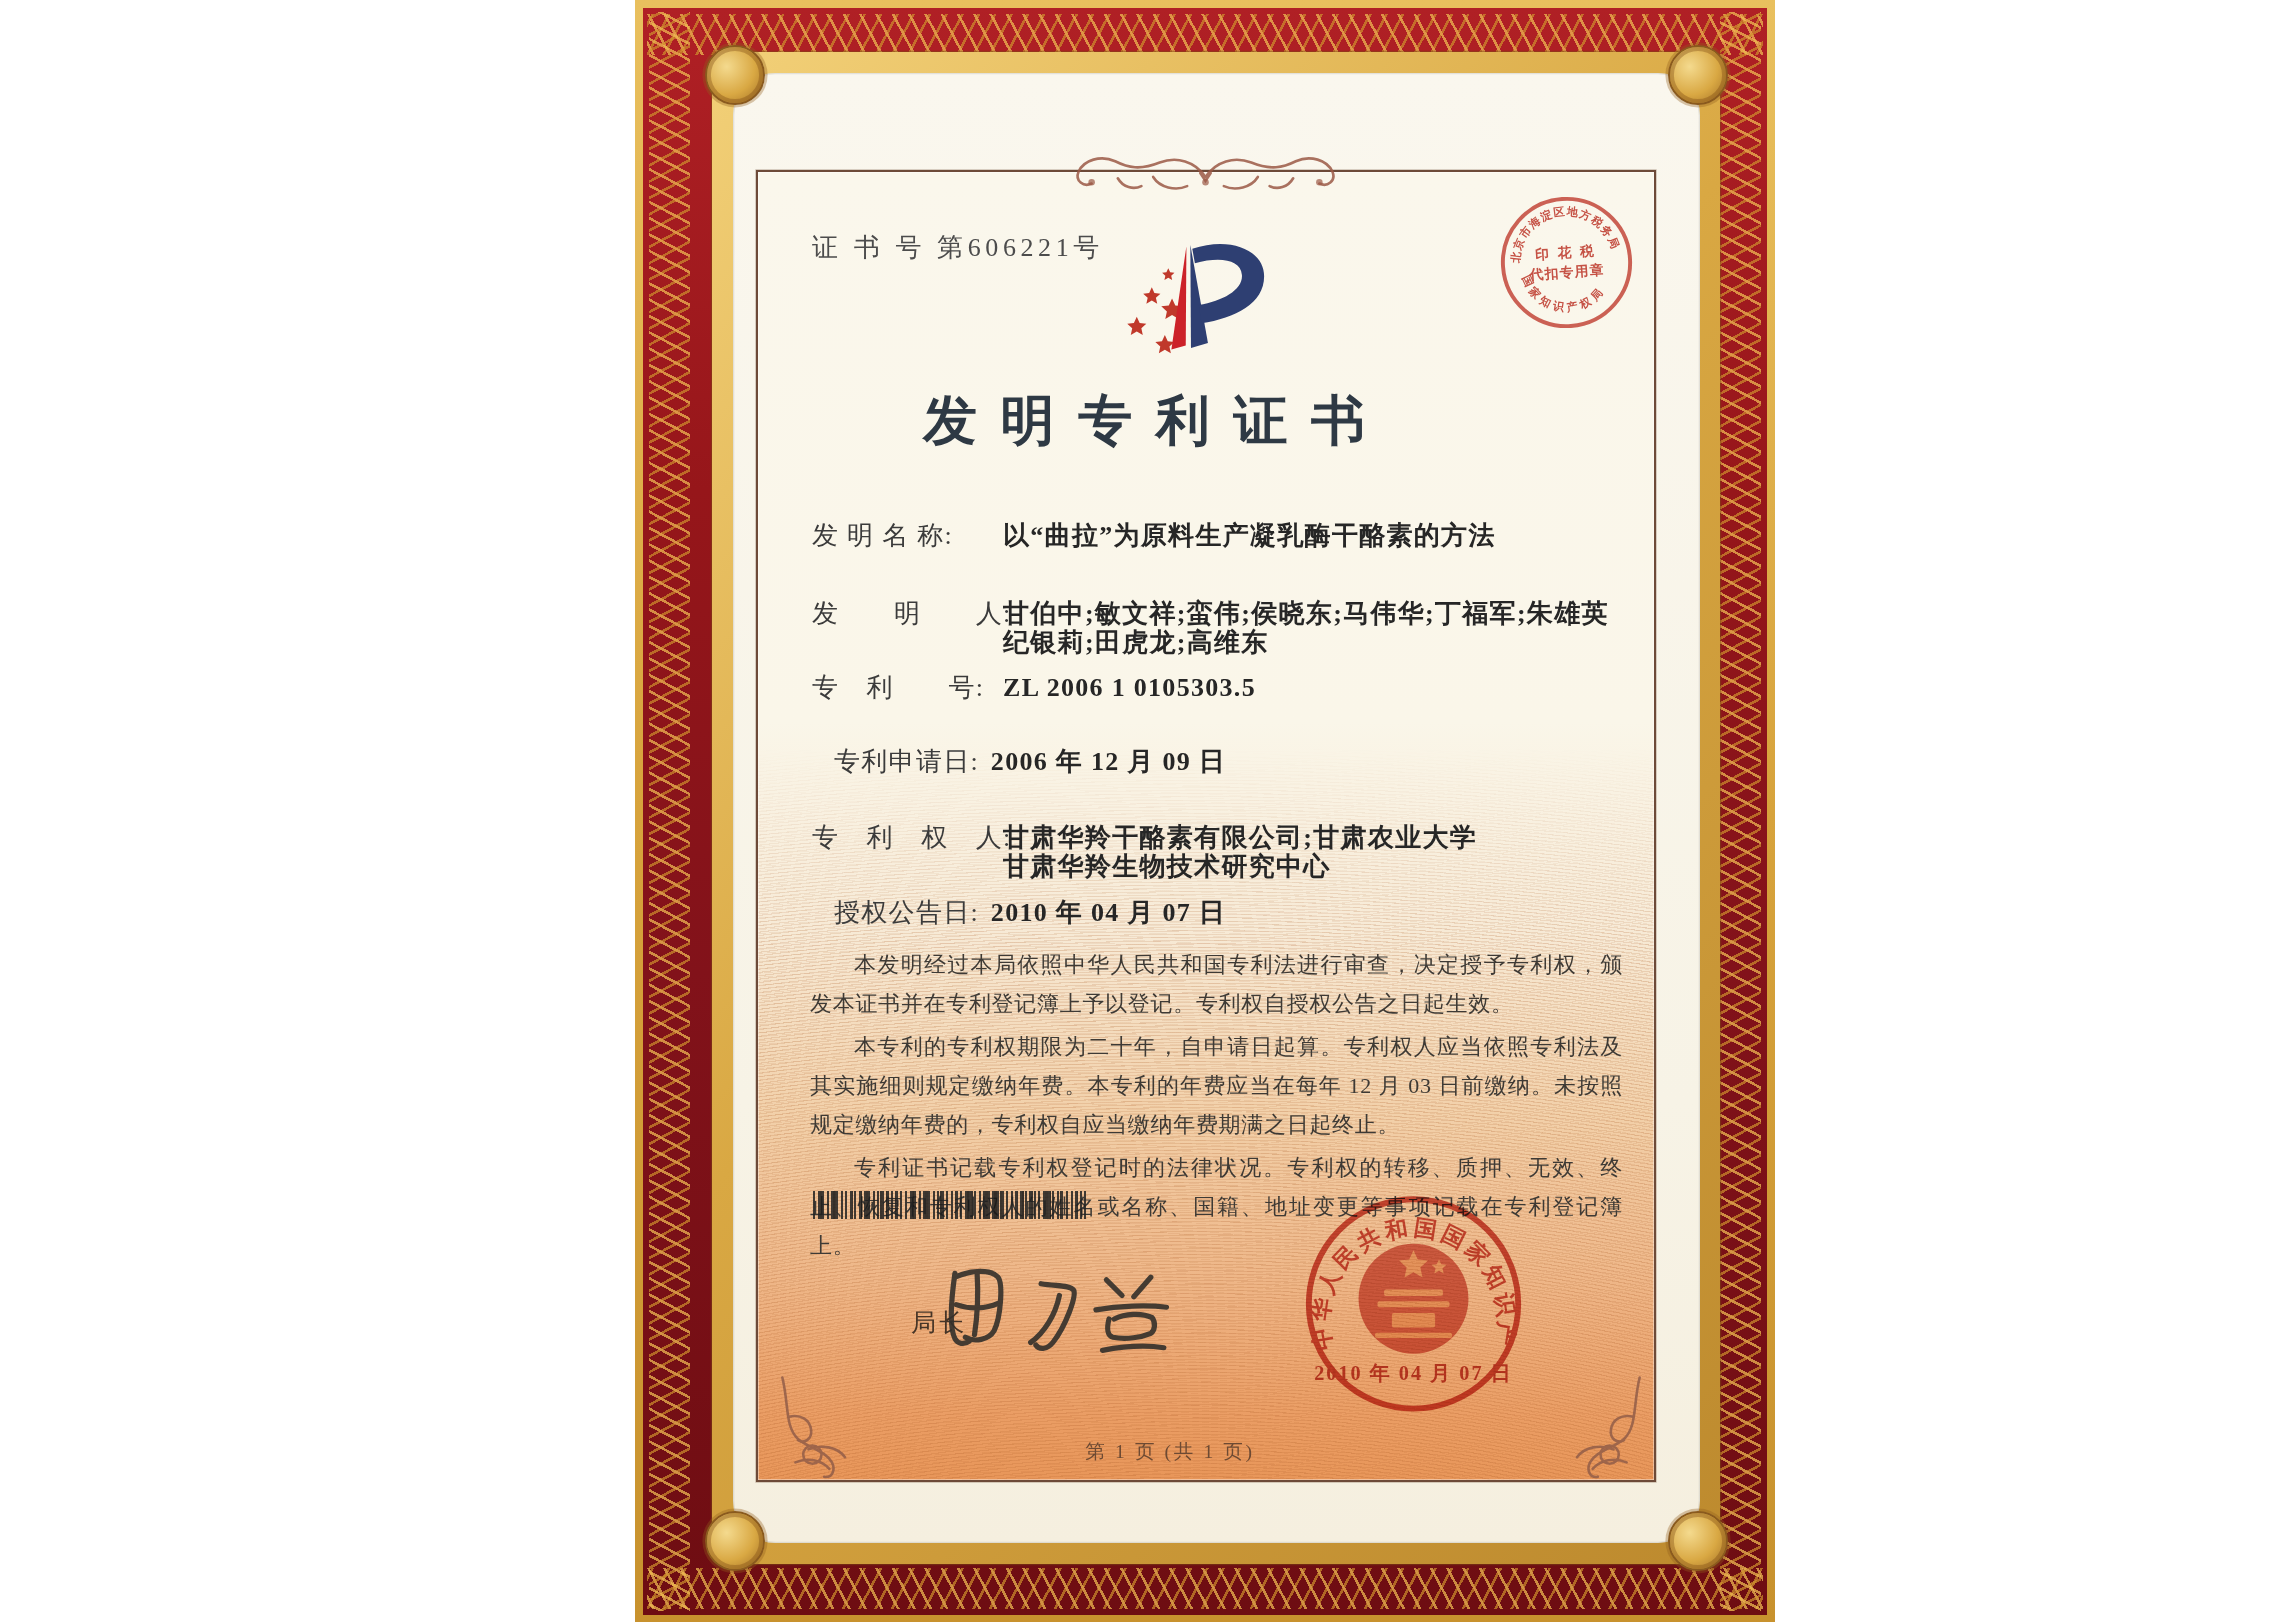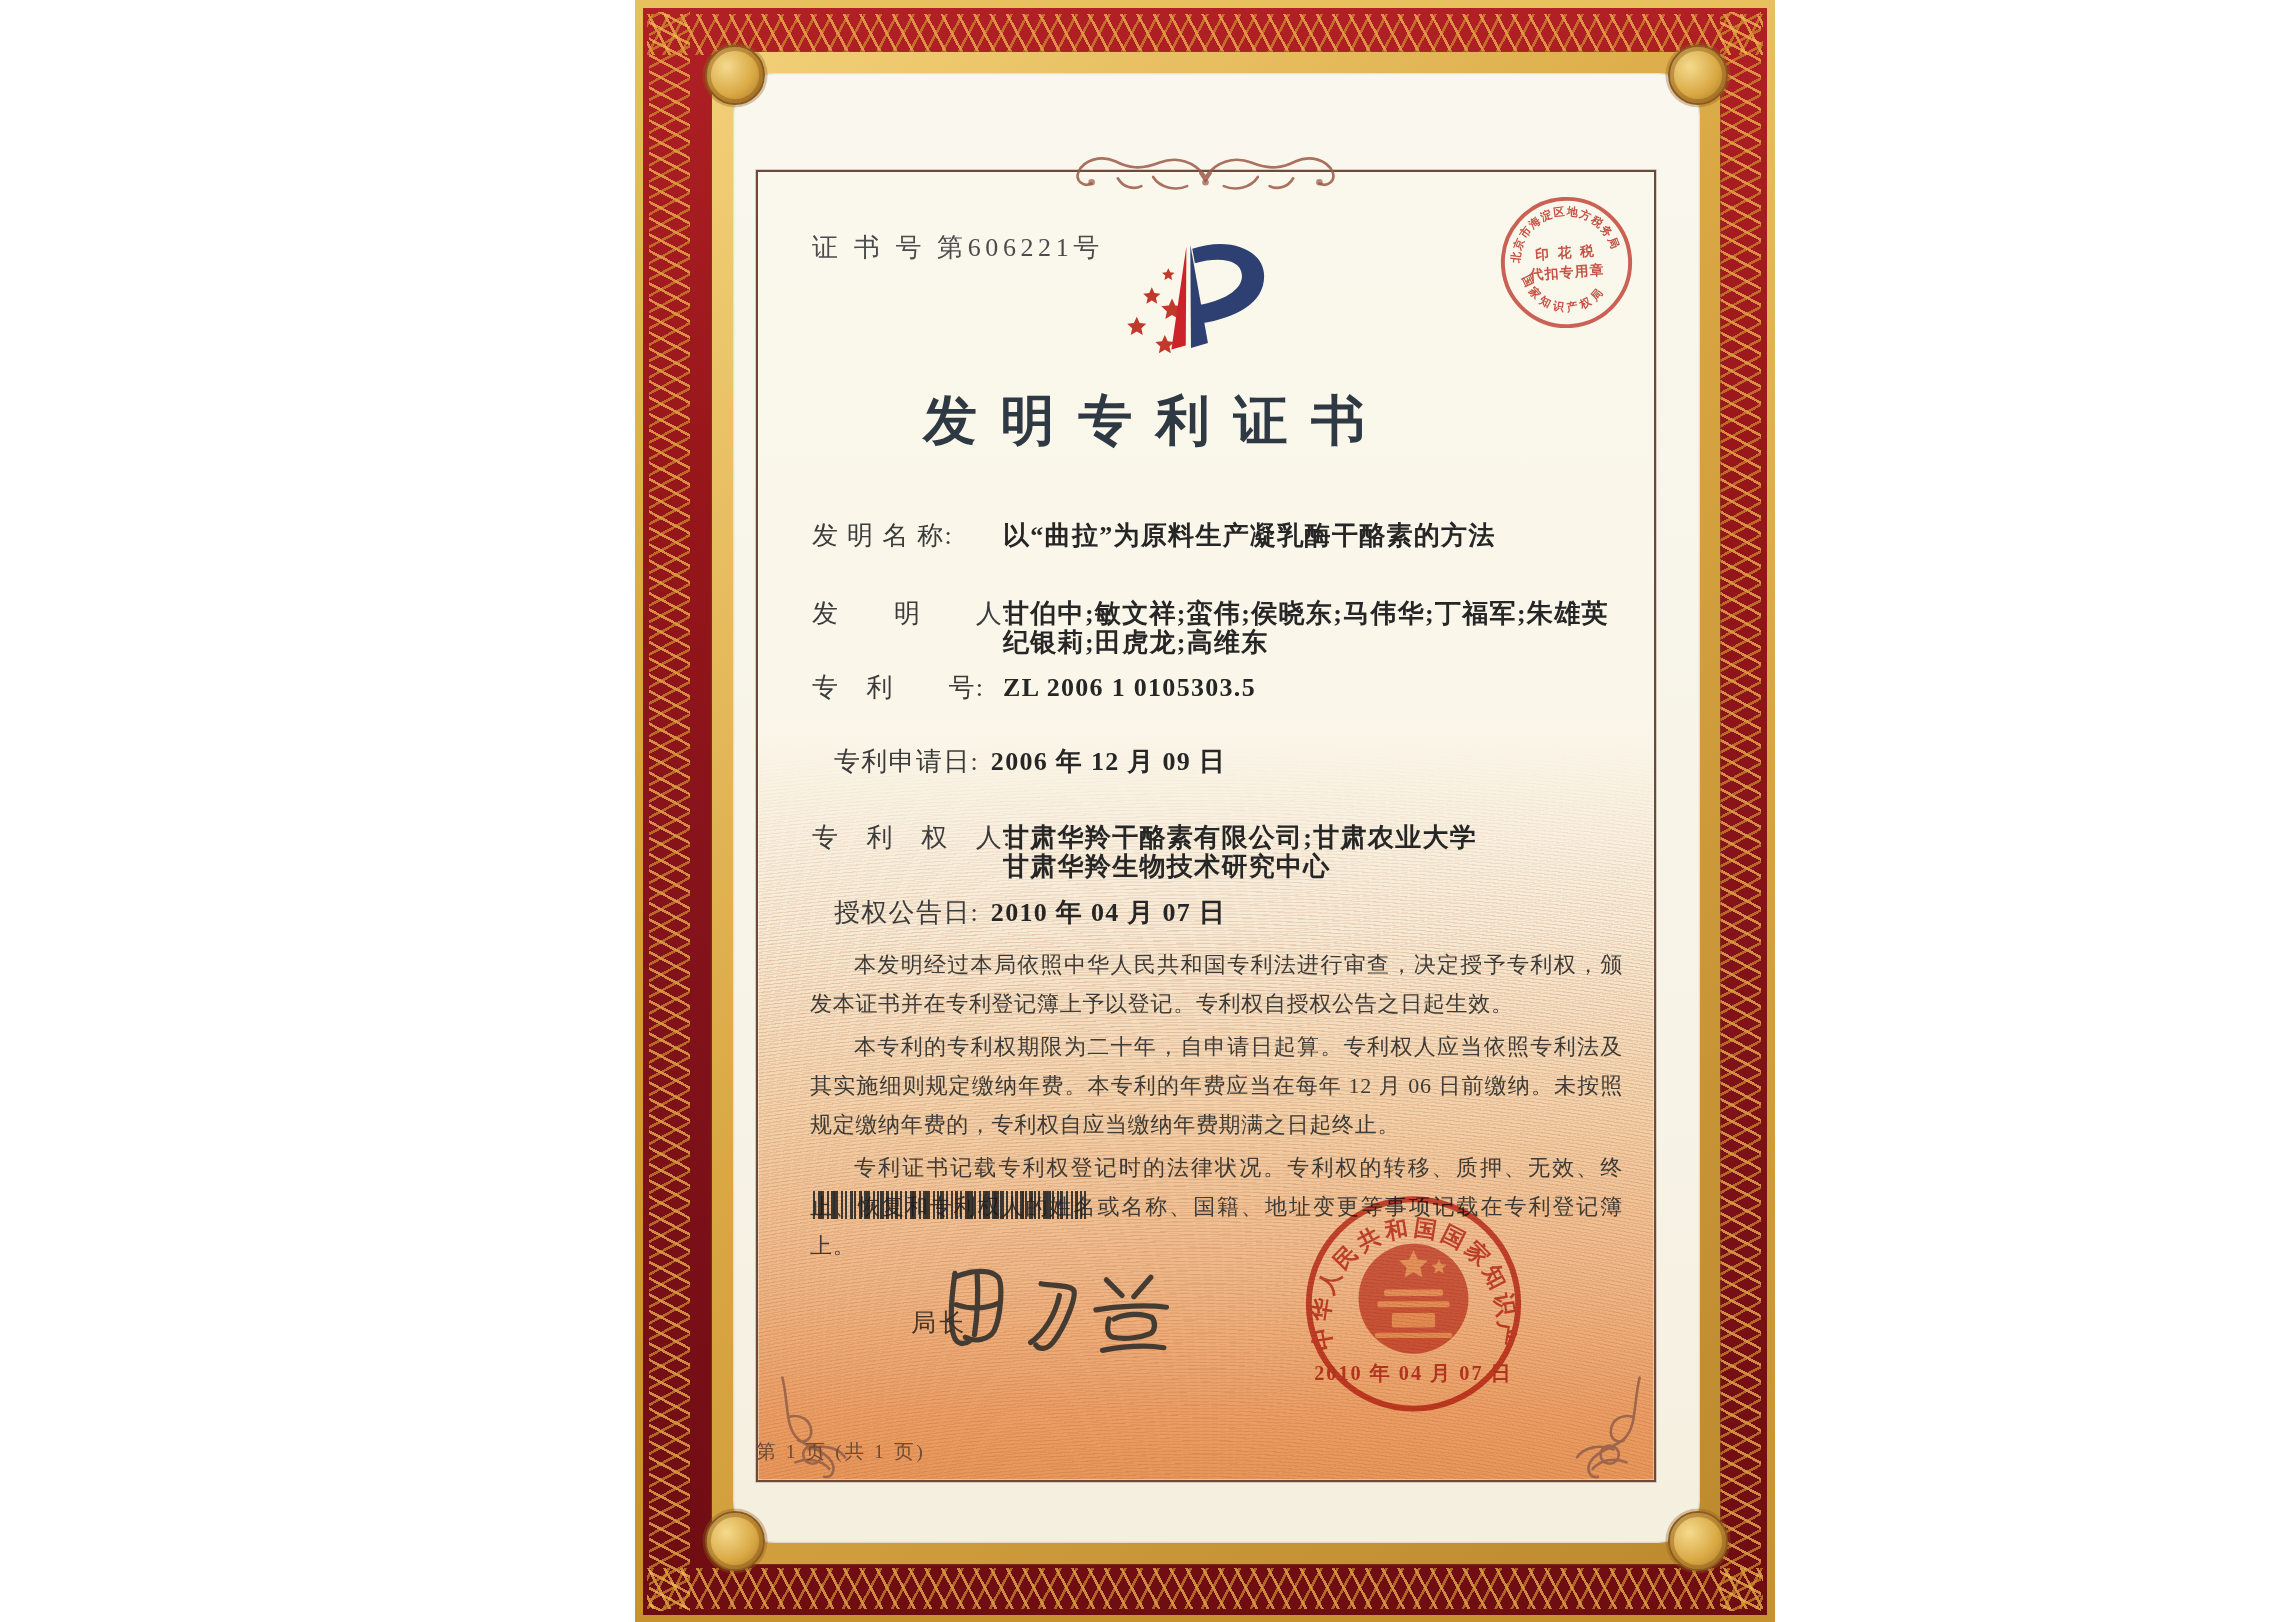--- a/index.html
+++ b/index.html
@@ -62,21 +62,21 @@
   .barcode{position:absolute;left:178px;top:1191px;width:275px;height:27.5px;opacity:.85;
         background:
           repeating-linear-gradient(90deg,#222 0 2px,transparent 2px 4.6px),
           repeating-linear-gradient(90deg,transparent 0 7.2px,#1d1d1d 7.2px 10.5px,transparent 10.5px 15px),
           repeating-linear-gradient(90deg,transparent 0 19px,#161616 19px 21.6px,transparent 21.6px 27px);}
   .director-label{position:absolute;left:276px;top:1306px;font-size:25px;font-weight:400;
         color:#463527;letter-spacing:3.3px;}
   .signature{position:absolute;left:296px;top:1255px;}
   .stamp{position:absolute;left:862px;top:193px;mix-blend-mode:multiply;opacity:.92;transform:rotate(-4deg);}
   .seal{position:absolute;left:664px;top:1194px;mix-blend-mode:multiply;opacity:.9;}
-  .footer{position:absolute;left:121px;top:1438px;width:828px;
+  .footer{position:absolute;left:121px;top:1438px;width:828px;text-align:center;
         font-size:19.6px;color:#6d4a33;letter-spacing:2.6px;}
 </style>
 </head>
 <body>
 
 <div class="stage">
   <div class="cert">
 
     <div class="maroon">
       <div class="rope rope-h rope-top"></div>
@@ -161,21 +161,21 @@
     </div>
     <div class="row" style="top:823px">
       <span class="lbl">专　利　权　人:</span><span class="val"><span>甘肃华羚干酪素有限公司;甘肃农业大学</span><span class="l2">甘肃华羚生物技术研究中心</span></span>
     </div>
     <div class="row" style="top:898px">
       <span class="lbl lbl-flow">授权公告日:</span><span class="val">2010 年 04 月 07 日</span>
     </div>
 
     <div class="paras">
       <p>本发明经过本局依照中华人民共和国专利法进行审查，决定授予专利权，颁发本证书并在专利登记簿上予以登记。专利权自授权公告之日起生效。</p>
-      <p>本专利的专利权期限为二十年，自申请日起算。专利权人应当依照专利法及其实施细则规定缴纳年费。本专利的年费应当在每年 12 月 06 日前缴纳。未按照规定缴纳年费的，专利权自应当缴纳年费期满之日起终止。</p>
+      <p>本专利的专利权期限为二十年，自申请日起算。专利权人应当依照专利法及其实施细则规定缴纳年费。本专利的年费应当在每年 12 月 03 日前缴纳。未按照规定缴纳年费的，专利权自应当缴纳年费期满之日起终止。</p>
       <p>专利证书记载专利权登记时的法律状况。专利权的转移、质押、无效、终止、恢复和专利权人的姓名或名称、国籍、地址变更等事项记载在专利登记簿上。</p>
     </div>
 
     <div class="barcode"></div>
 
     <div class="director-label">局长</div>
     <svg class="signature" width="262" height="111" viewBox="0 0 400 170">
       <g fill="none" stroke="#33302b" stroke-width="8" stroke-linecap="round" stroke-linejoin="round" opacity=".9">
         <path d="M36,28 C30,70 28,112 36,128 C40,136 50,138 58,132"></path>
         <path d="M36,34 C62,22 92,22 102,34 C110,44 106,96 96,116 C88,130 66,134 52,126"></path>

